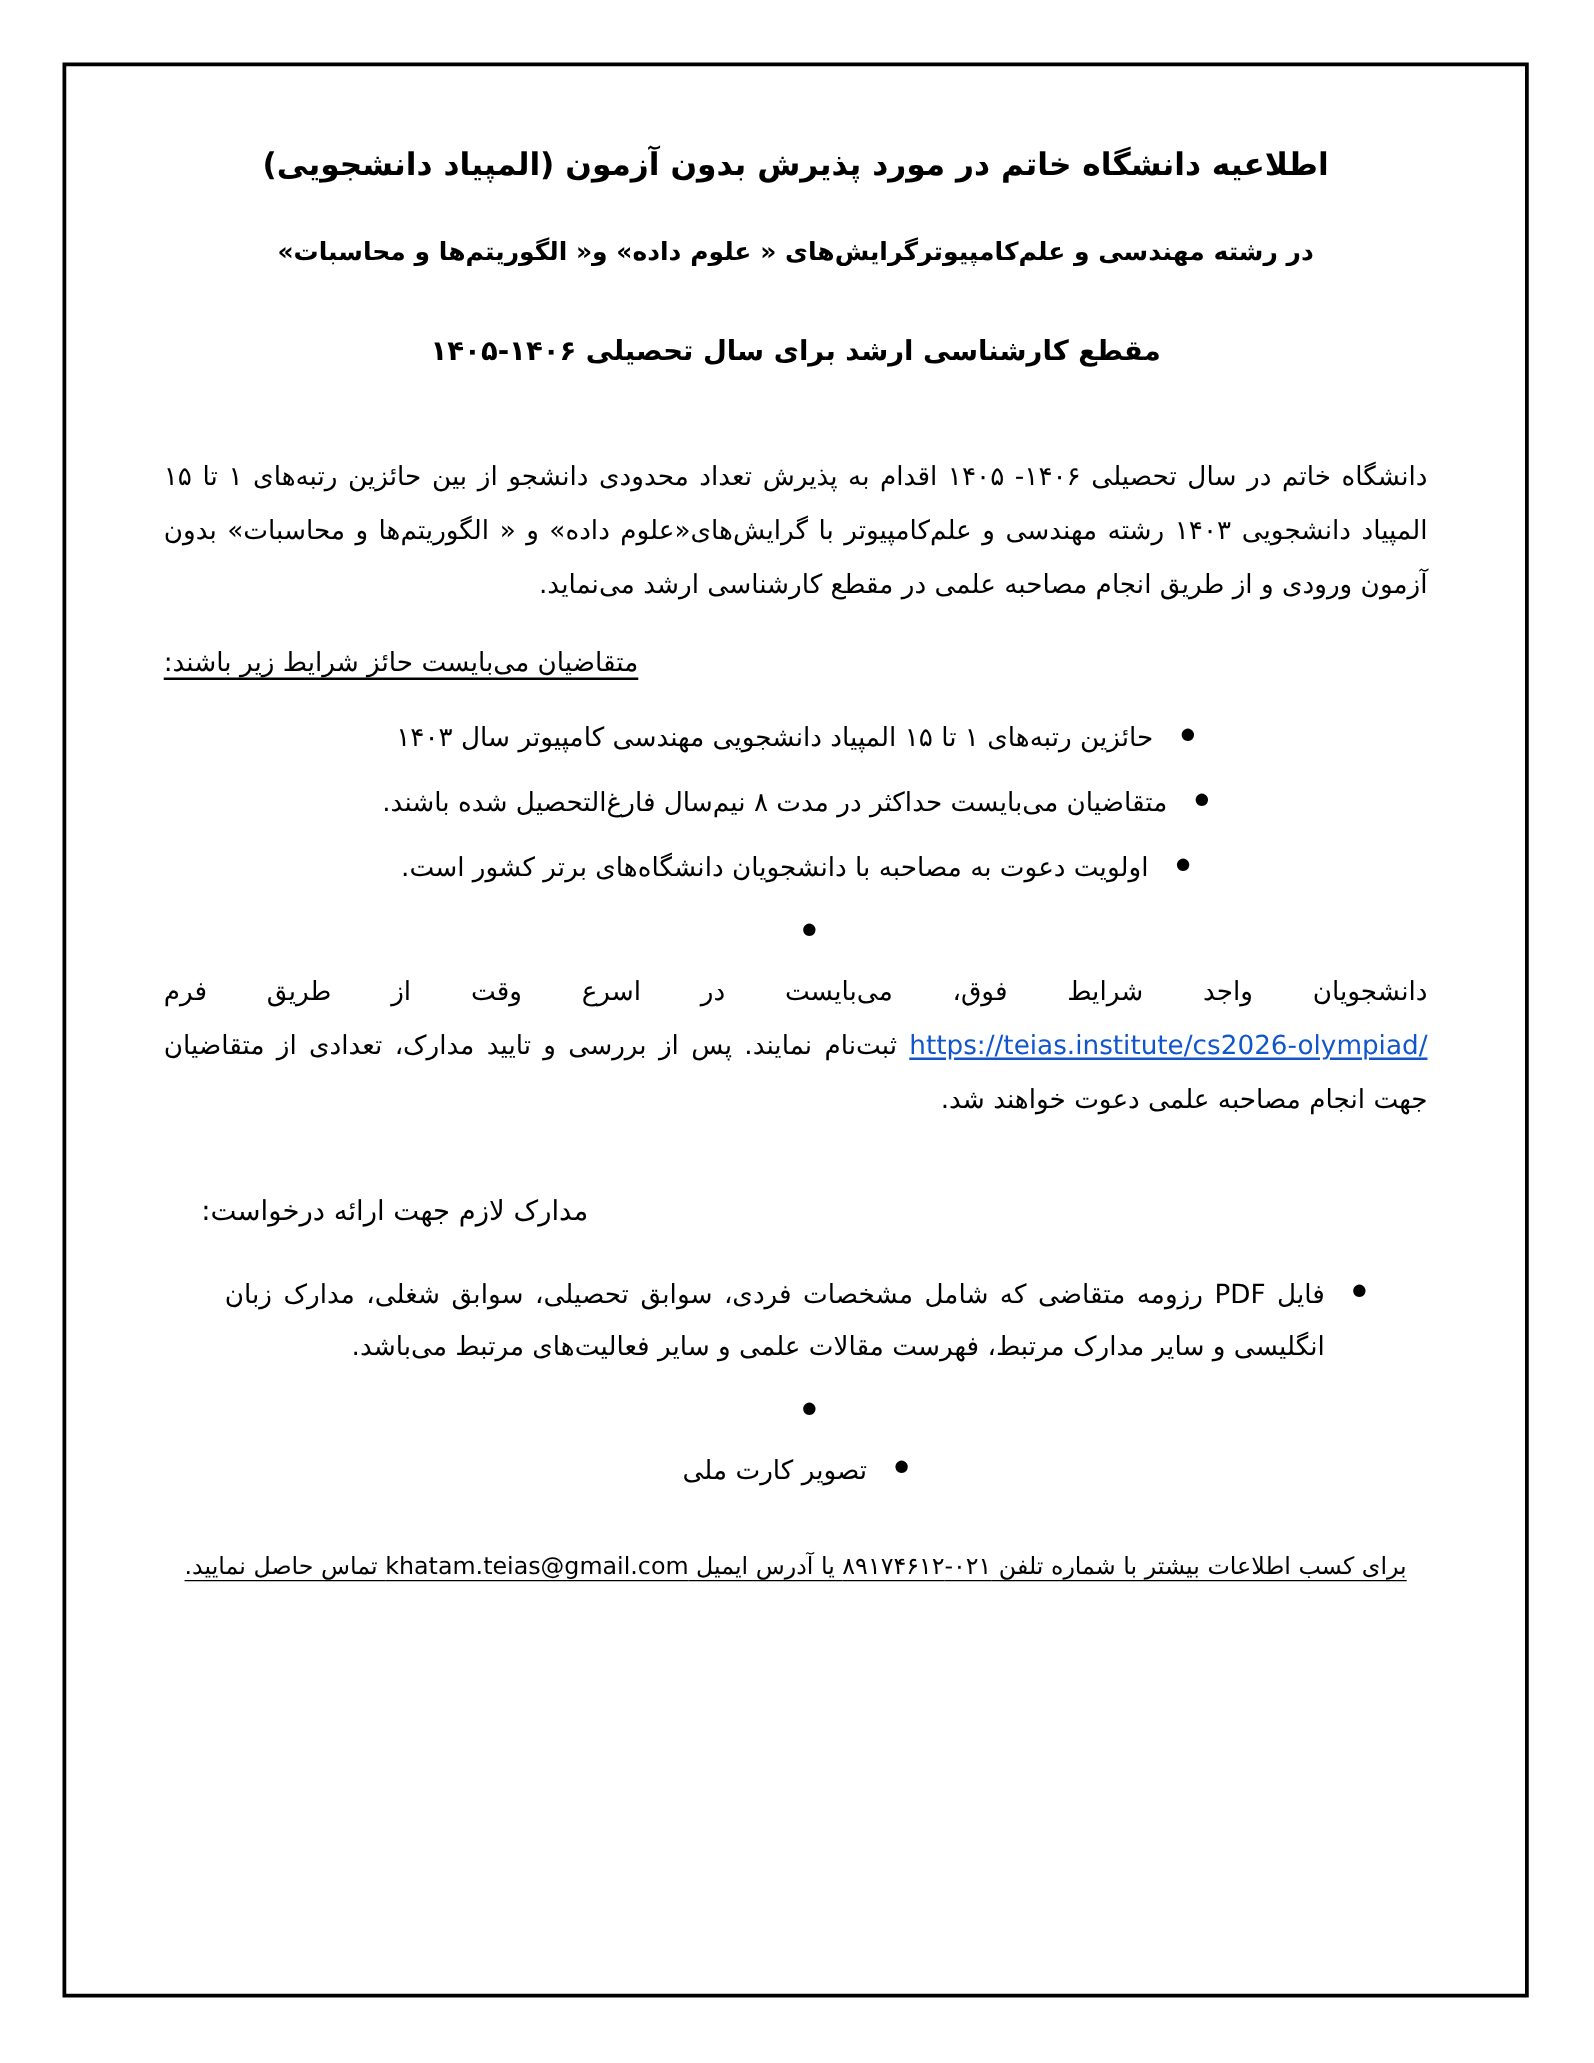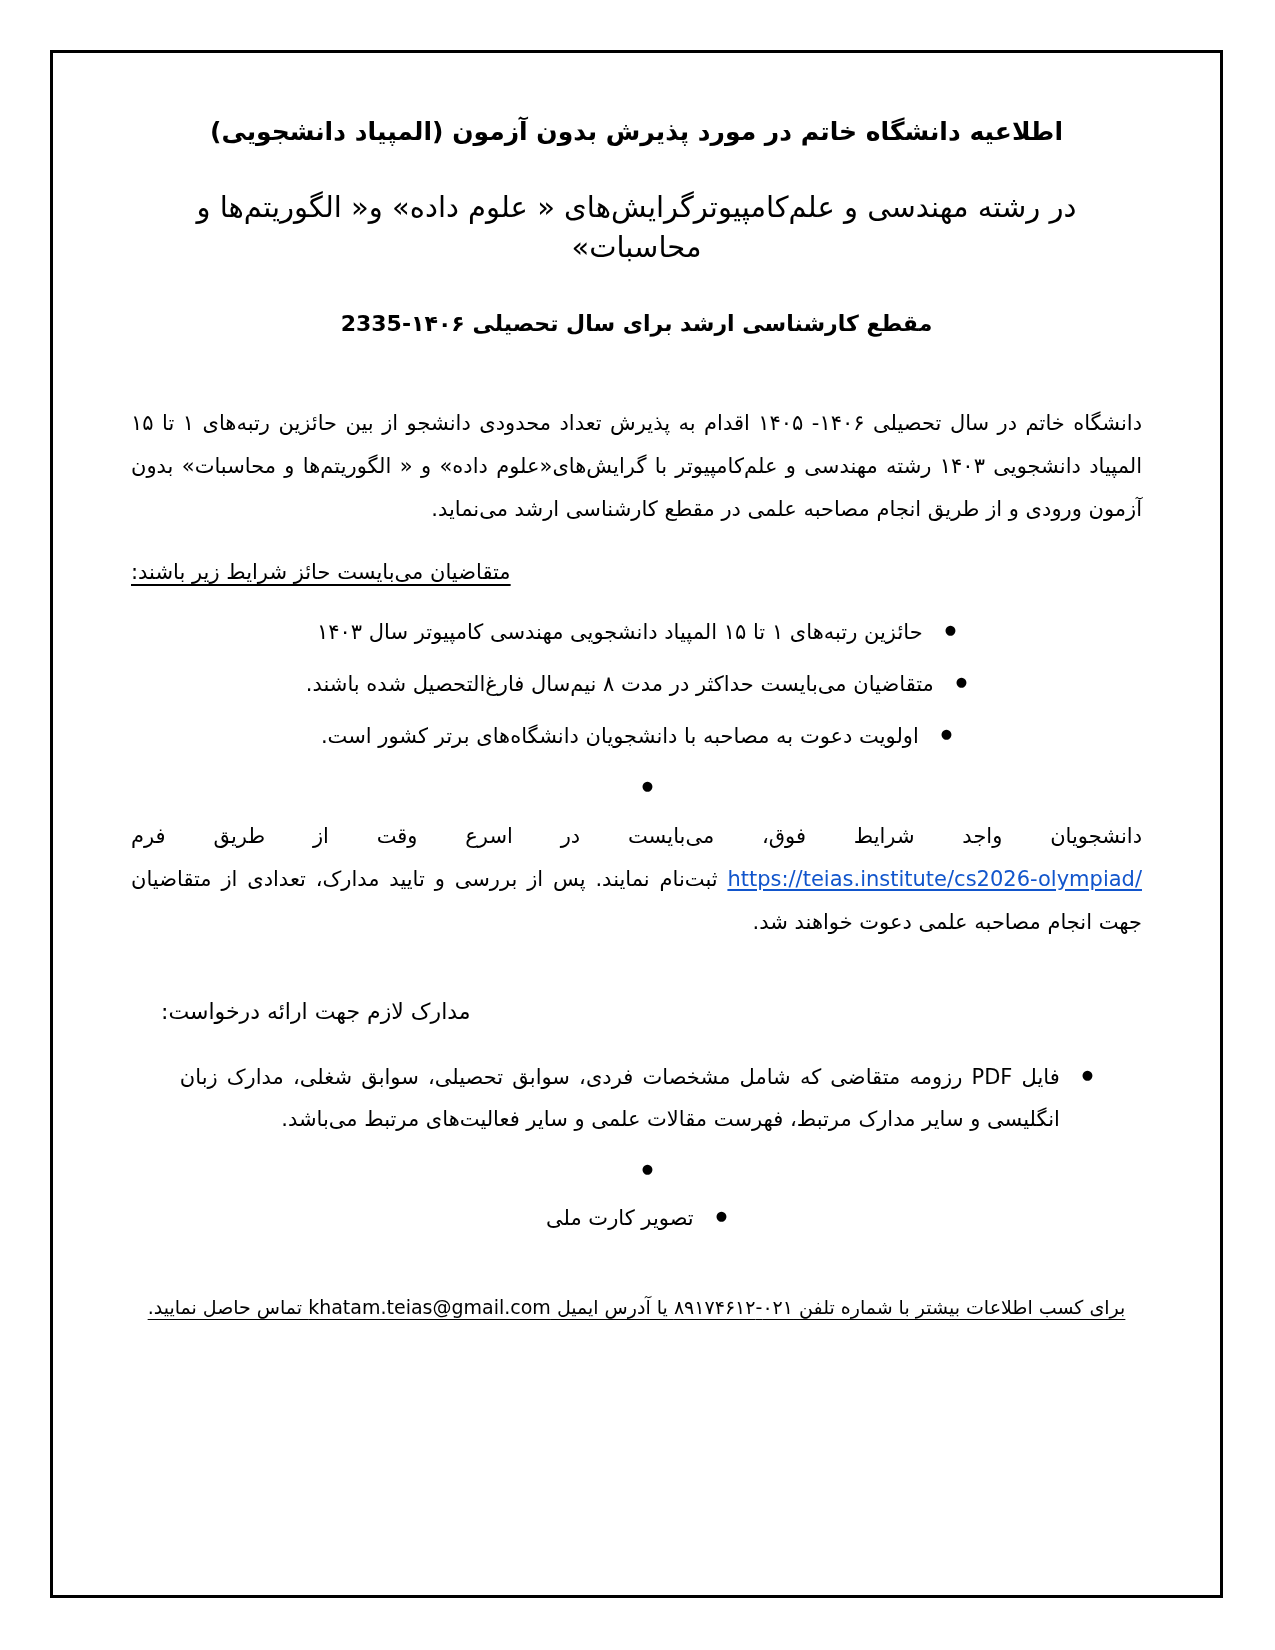--- a/index.html
+++ b/index.html
@@ -45,24 +45,24 @@
     margin-top: 10px;
   }
   .doc-title {
     font-weight: bold;
     font-size: 25px;
     line-height: 1.35;
     letter-spacing: -0.2px;
     margin: 0 0 38px 0;
   }
   .doc-subtitle {
-    font-weight: normal;
-    font-size: 29px;
+    font-weight: bold;
+    font-size: 20px;
     line-height: 1.4;
-    margin: 0 0 41px 0;
+    margin: 0 0 52px 0;
   }
   .doc-subtitle2 {
     font-weight: bold;
     font-size: 22px;
     line-height: 1.4;
     margin: 0 0 10px 0;
   }
 
   
   .body-block {
@@ -107,21 +107,21 @@
   }
 
   .latin {
     direction: ltr;
     unicode-bidi: embed;
     display: inline-block;
   }
 
   
   .footer-line {
-    margin-top: 50px;
+    margin-top: 38px;
     font-size: 19px;
     line-height: 1.9;
     text-align: center;
   }
   .footer-line .u {
     text-decoration: underline;
     text-underline-offset: 5px;
   }
 
   
@@ -149,21 +149,21 @@
 </style>
 </head>
 <body>
 
 <div class="page-frame">
   <div class="page-inner">
 
     <div class="title-block">
       <h1 class="doc-title">اطلاعیه دانشگاه خاتم در مورد پذیرش بدون آزمون (المپیاد دانشجویی)</h1>
       <div class="doc-subtitle">در رشته مهندسی و علم‌کامپیوترگرایش‌های « علوم داده» و« الگوریتم‌ها و محاسبات»</div>
-      <div class="doc-subtitle2">مقطع کارشناسی ارشد برای سال تحصیلی ۱۴۰۶-2335</div>
+      <div class="doc-subtitle2">مقطع کارشناسی ارشد برای سال تحصیلی ۱۴۰۶-۱۴۰۵</div>
     </div>
 
     <div class="body-block">
 
       <p class="para"><span>دانشگاه خاتم در سال تحصیلی ۱۴۰۶- ۱۴۰۵ اقدام به پذیرش تعداد محدودی دانشجو از بین حائزین رتبه‌های ۱ تا ۱۵ المپیاد دانشجویی ۱۴۰۳ رشته مهندسی و علم‌کامپیوتر با گرایش‌های«</span><span class="bold">علوم داده</span><span>» و « </span><span class="bold">الگوریتم‌ها و محاسبات</span><span>» بدون آزمون ورودی و از طریق انجام مصاحبه علمی در مقطع کارشناسی ارشد می‌نماید.</span></p>
 
       <div class="sub-head"><span class="u">متقاضیان می‌بایست حائز شرایط زیر باشند:</span></div>
 
       <div>
         <div class="bullet-row">

